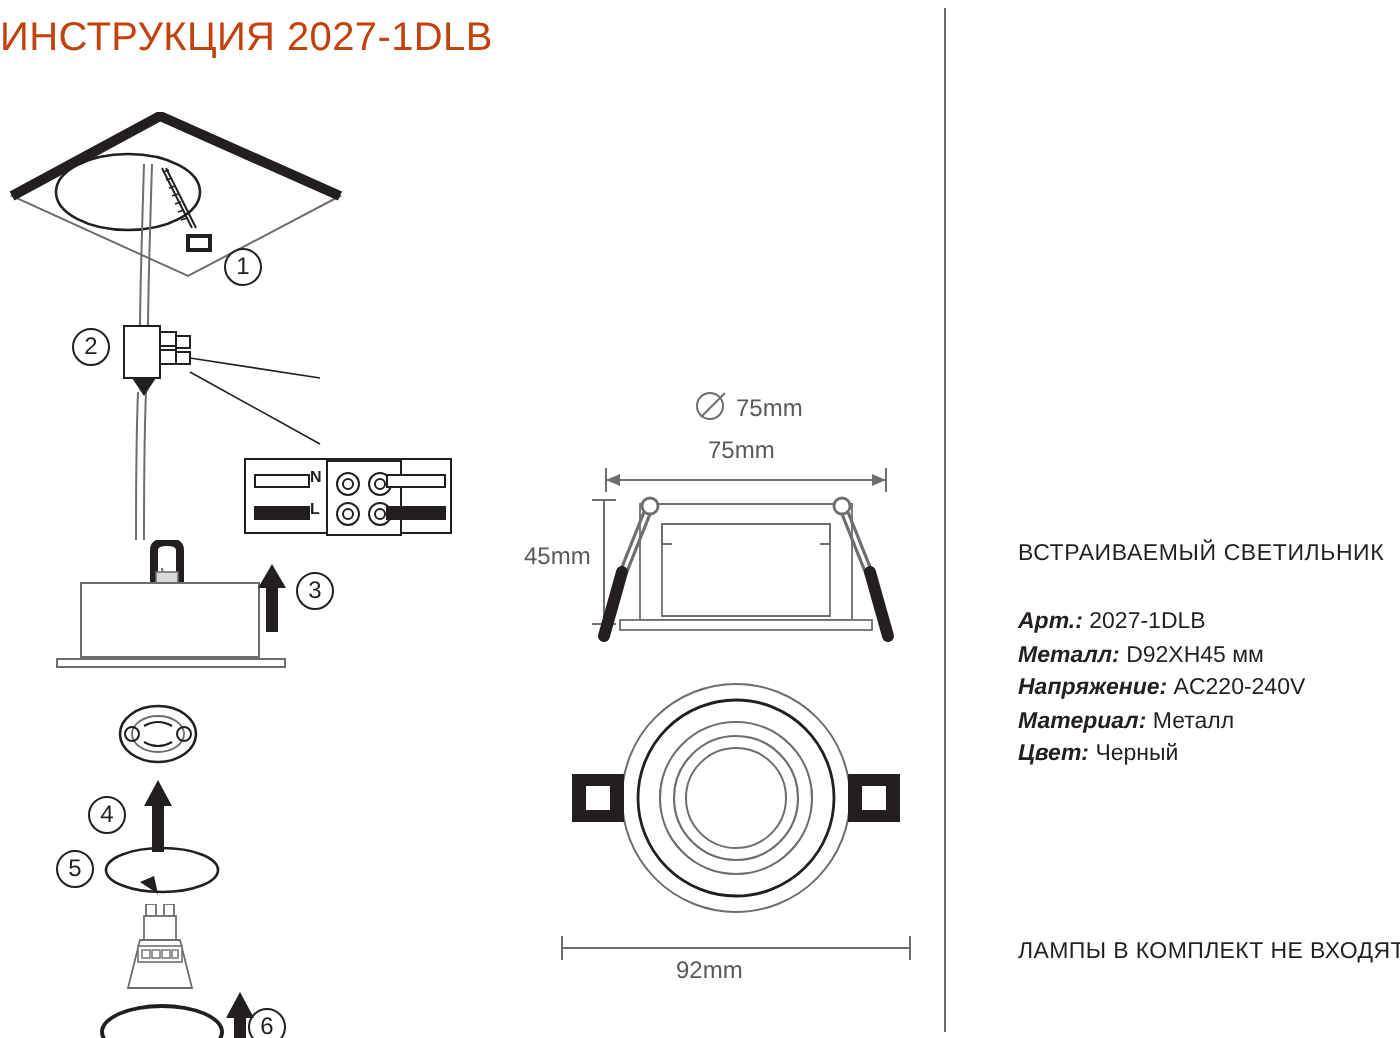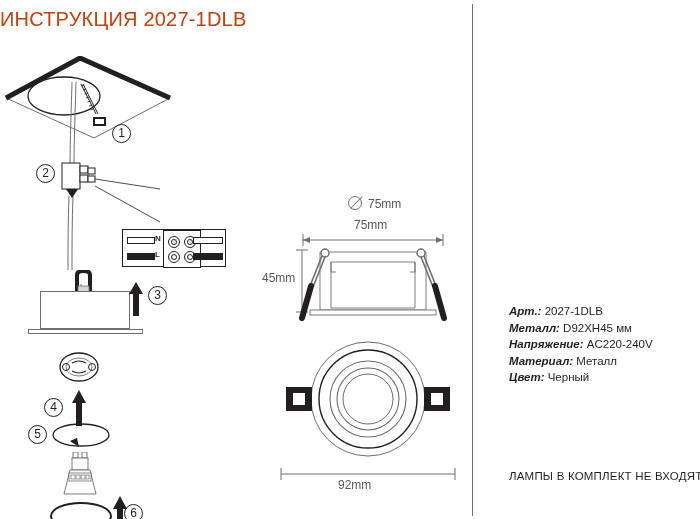--- a/index.html
+++ b/index.html
@@ -313,20 +313,21 @@
 
     <svg style="position:absolute;left:30px;top:278px;width:184px;height:12px;">
       <line x1="5" y1="6" x2="179" y2="6" stroke="#6d6e71" stroke-width="1"></line>
       <line x1="5" y1="0" x2="5" y2="12" stroke="#6d6e71" stroke-width="1"></line>
       <line x1="179" y1="0" x2="179" y2="12" stroke="#6d6e71" stroke-width="1"></line>
     </svg>
     <div class="dim-text" style="left:92px;top:288px;">92mm</div>
   </div>
 
   <div class="spec">
+    <div class="spec-title">ВСТРАИВАЕМЫЙ СВЕТИЛЬНИК</div>
 
     <div class="spec-list">
       <div class="spec-row">
         <b>Арт.:</b>
         <span class="val">2027-1DLB</span>
       </div>
       <div class="spec-row">
         <b>Металл:</b>
         <span class="val">D92XH45 мм</span>
       </div>

